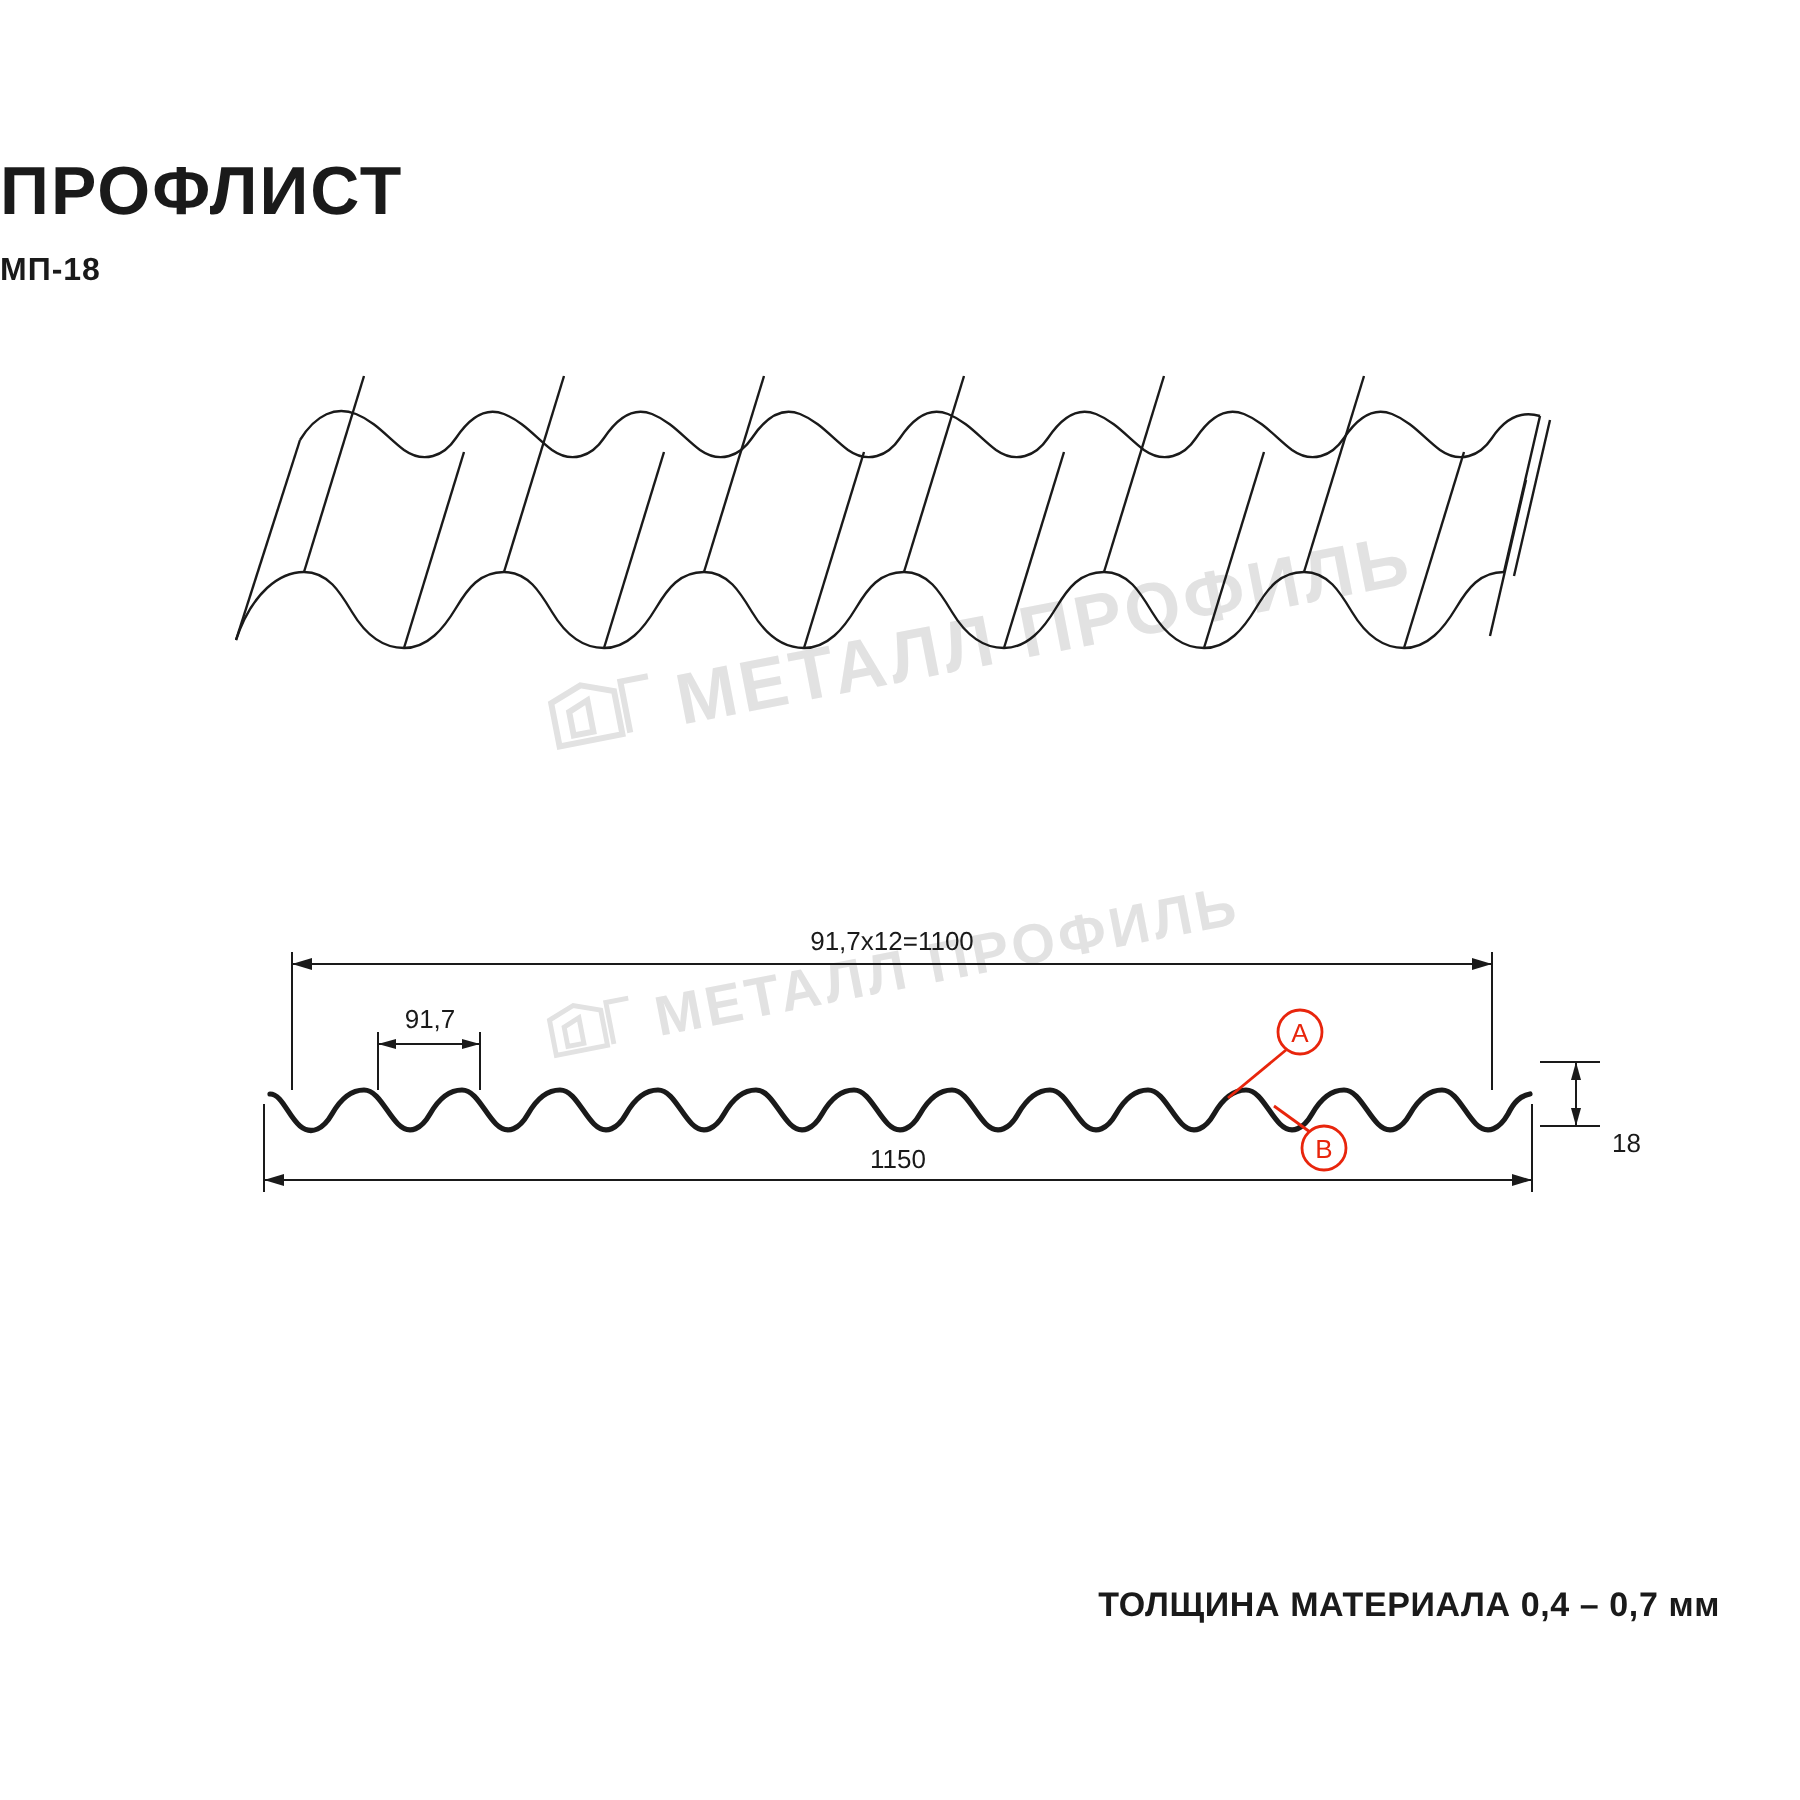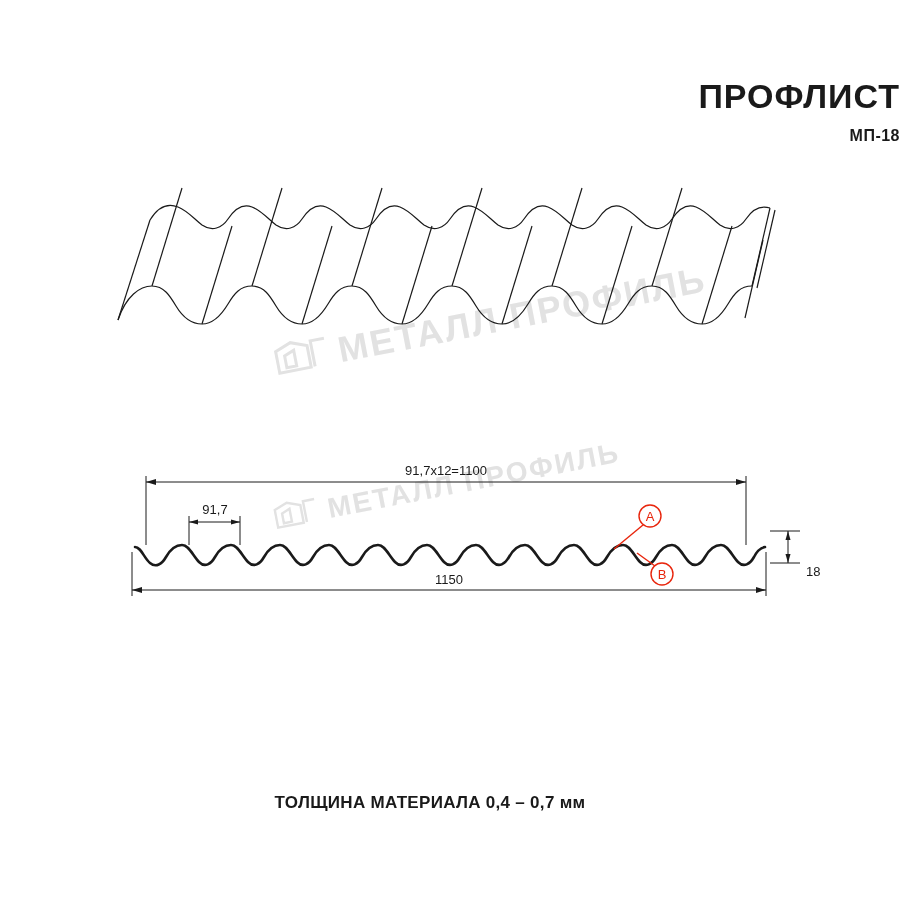--- a/index.html
+++ b/index.html
@@ -18,42 +18,42 @@
   .page {
     position: relative;
     width: 900px;
     height: 900px;
   }
   .title-block {
     position: absolute;
     top: 78px;
     left: 0;
     width: 900px;
-    text-align: right;
+    text-align: left;
   }
   .title {
     font-size: 34px;
     font-weight: bold;
     letter-spacing: 1px;
     color: #1a1a1a;
     line-height: 1.1;
   }
   .subtitle {
     margin-top: 12px;
     font-size: 16px;
     font-weight: bold;
     color: #1a1a1a;
     letter-spacing: 0.5px;
   }
   .footer-note {
     position: absolute;
     top: 793px;
     left: 0;
     width: 860px;
-    text-align: center;
+    text-align: right;
     font-size: 17px;
     font-weight: bold;
     letter-spacing: 0.3px;
     color: #1a1a1a;
   }
   svg.drawing {
     position: absolute;
     top: 0;
     left: 0;
   }

